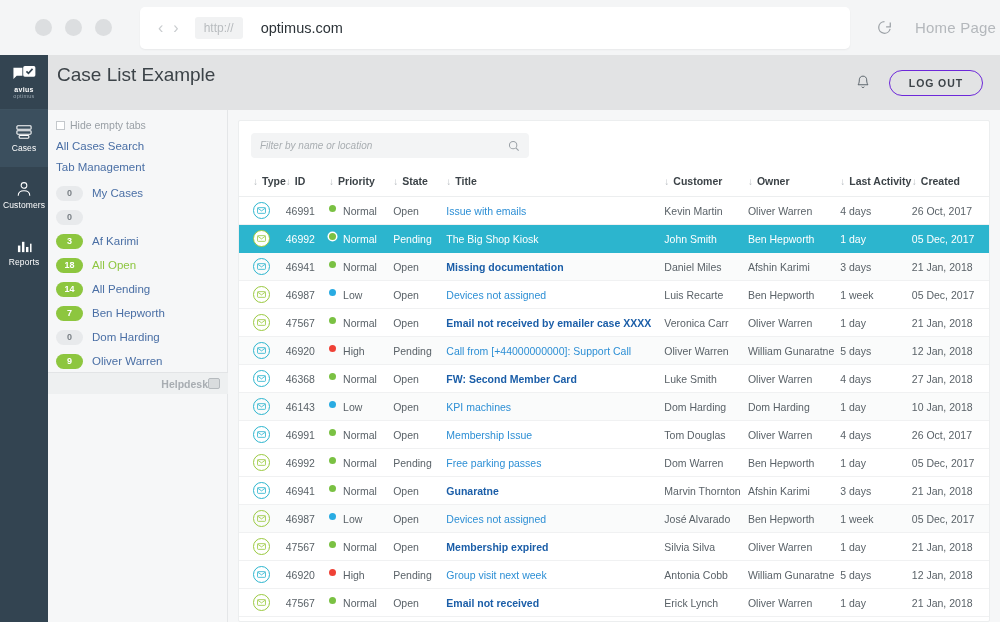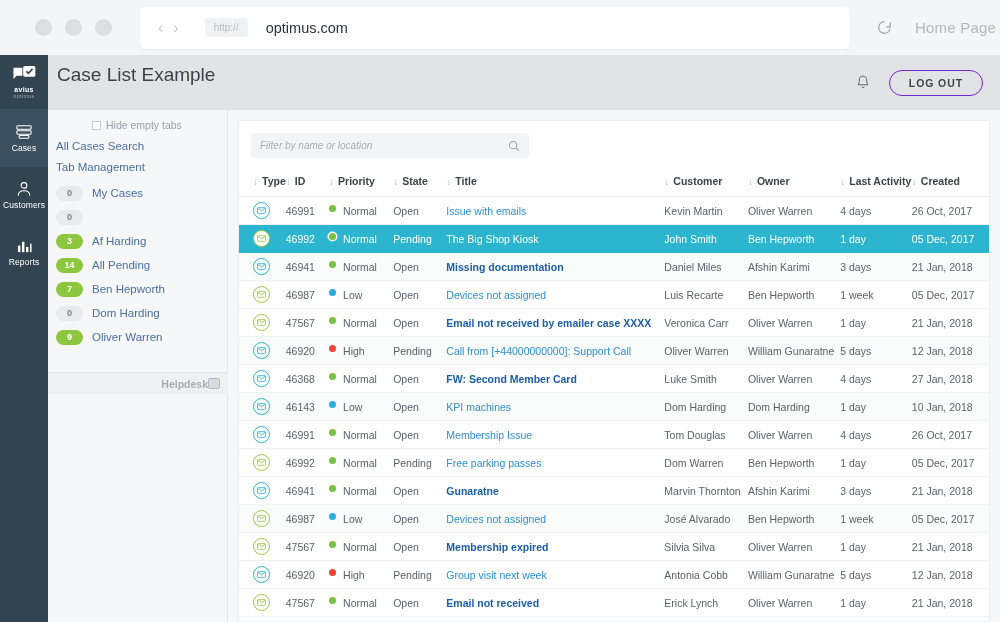--- a/index.html
+++ b/index.html
@@ -23,23 +23,23 @@
     margin-left: 28px;
     width: 710px; height: 42px;
     background: #ffffff;
     border-radius: 5px;
     display: flex; align-items: center;
     box-shadow: 0 1px 2px rgba(0,0,0,0.05);
   }
   .navarrows { display: flex; gap: 10px; margin-left: 18px; color: #c9cccf; font-size: 16px; }
   .navarrow { cursor: default; line-height: 1; }
   .scheme {
-    margin-left: 26px; padding: 4px 9px;
+    margin-left: 16px; padding: 4px 9px;
     background: #f1f2f3; border-radius: 3px;
-    color: #b8bcbf; font-size: 10px;
+    color: #b8bcbf; font-size: 12px;
   }
   .urltext { margin-left: 18px; font-size: 14.5px; color: #2c3338; text-align: center; }
   .reload-wrap { margin-left: 26px; display:flex; align-items:center; }
   .reload { width: 17px; height: 17px; }
   .homepage { margin-left: 22px; font-size: 15px; color: #b4b8bc; letter-spacing: .2px; }
 
   
   .app { position: absolute; top: 55px; left: 0; width: 1000px; height: 567px; background:#fff; }
 
   
@@ -66,21 +66,21 @@
 
   
   .tabpanel {
     position: absolute; left: 48px; top: 55px;
     width: 180px; height: 512px;
     background: #f6f7f8;
     border-right: 1px solid #e4e6e8;
   }
   .hide-empty {
     display:flex; align-items:center; gap:5px;
-    padding: 9px 0 0 8px; font-size: 10.5px; color: #9aa0a6; margin-left: 36px;
+    padding: 9px 0 0 8px; font-size: 10.5px; color: #9aa0a6;
   }
   .chk { width: 9px; height: 9px; border: 1px solid #c4c8cc; background:#fff; }
   .panel-link {
     padding: 9px 0 0 8px; font-size: 11.5px; color: #4a6fa5; cursor:pointer;
   }
   .tablist { margin-top: 8px; }
   .tabrow {
     display:flex; align-items:center; gap:9px;
     padding: 4.5px 0 4.5px 8px; cursor: pointer;
   }
@@ -283,21 +283,25 @@
         <div class="tabrow">
           <span class="badge zero">0</span>
           <span class="tabname">My Cases</span>
         </div>
         <div class="tabrow">
           <span class="badge zero">0</span>
           <span class="tabname"></span>
         </div>
         <div class="tabrow">
           <span class="badge count">3</span>
-          <span class="tabname">Af Harding</span>
+          <span class="tabname">Af Karimi</span>
+        </div>
+        <div class="tabrow">
+          <span class="badge count">18</span>
+          <span class="tabname greenish">All Open</span>
         </div>
         <div class="tabrow">
           <span class="badge count">14</span>
           <span class="tabname">All Pending</span>
         </div>
         <div class="tabrow">
           <span class="badge count">7</span>
           <span class="tabname">Ben Hepworth</span>
         </div>
         <div class="tabrow">

